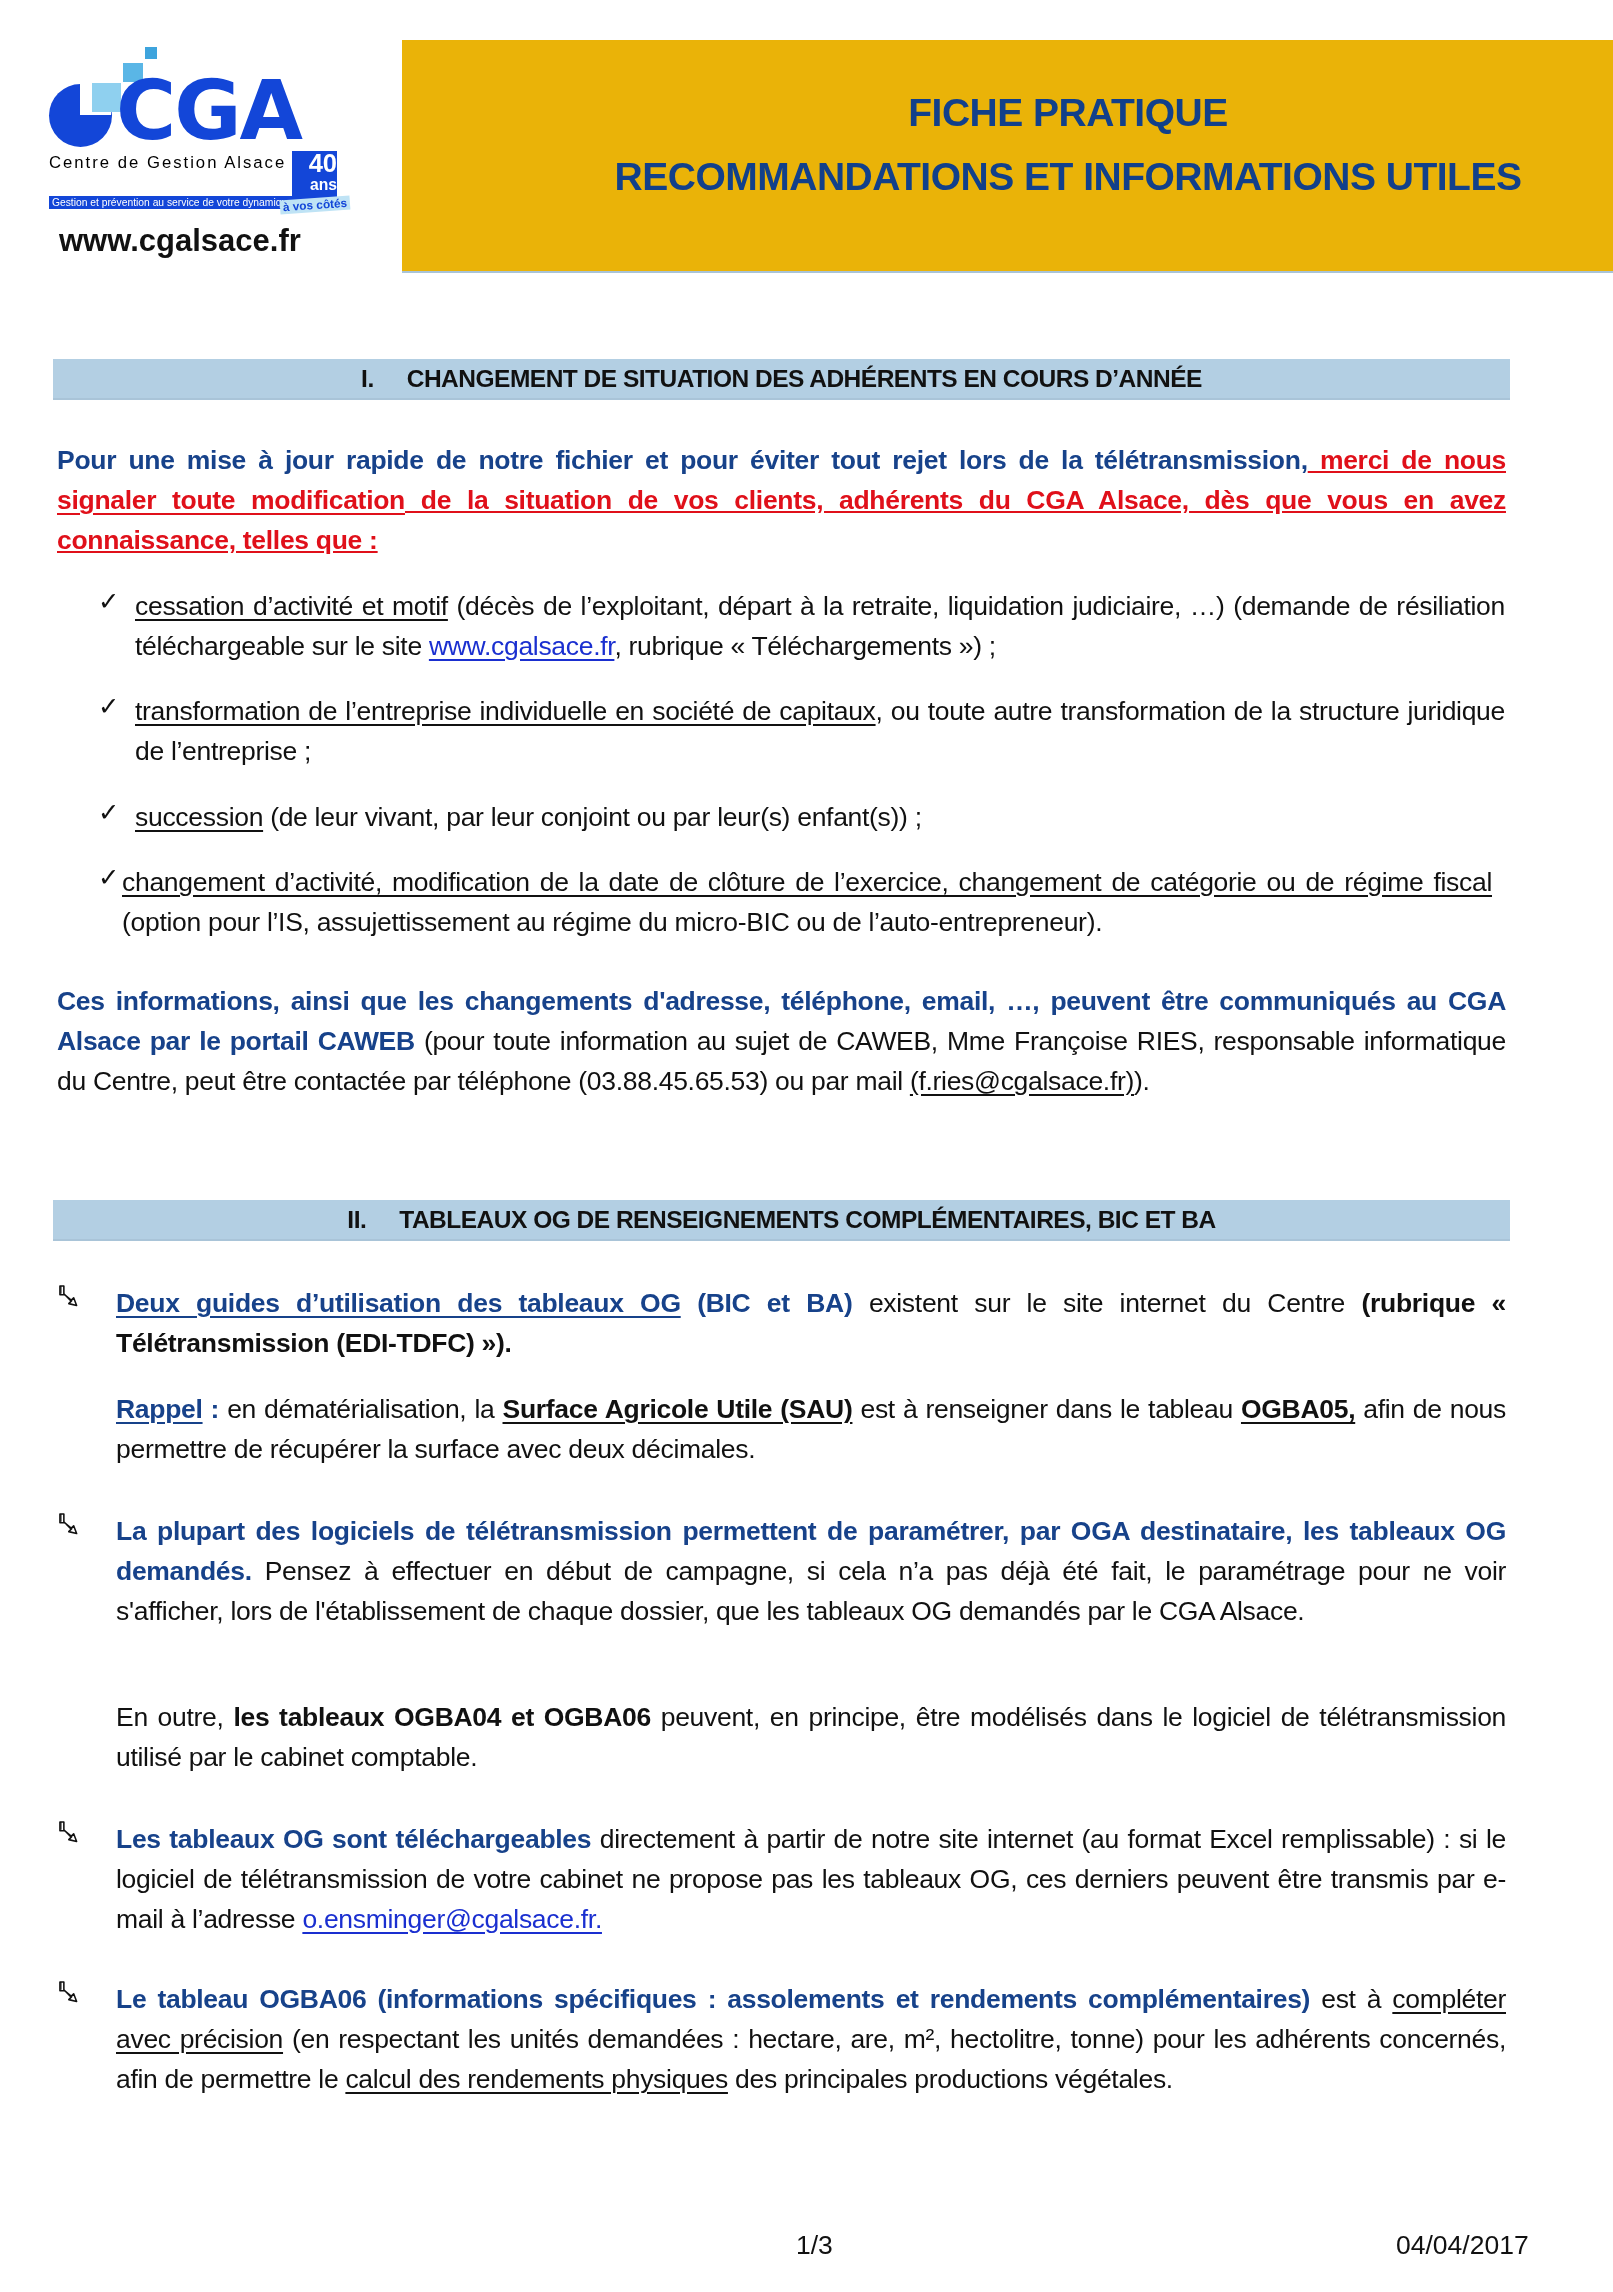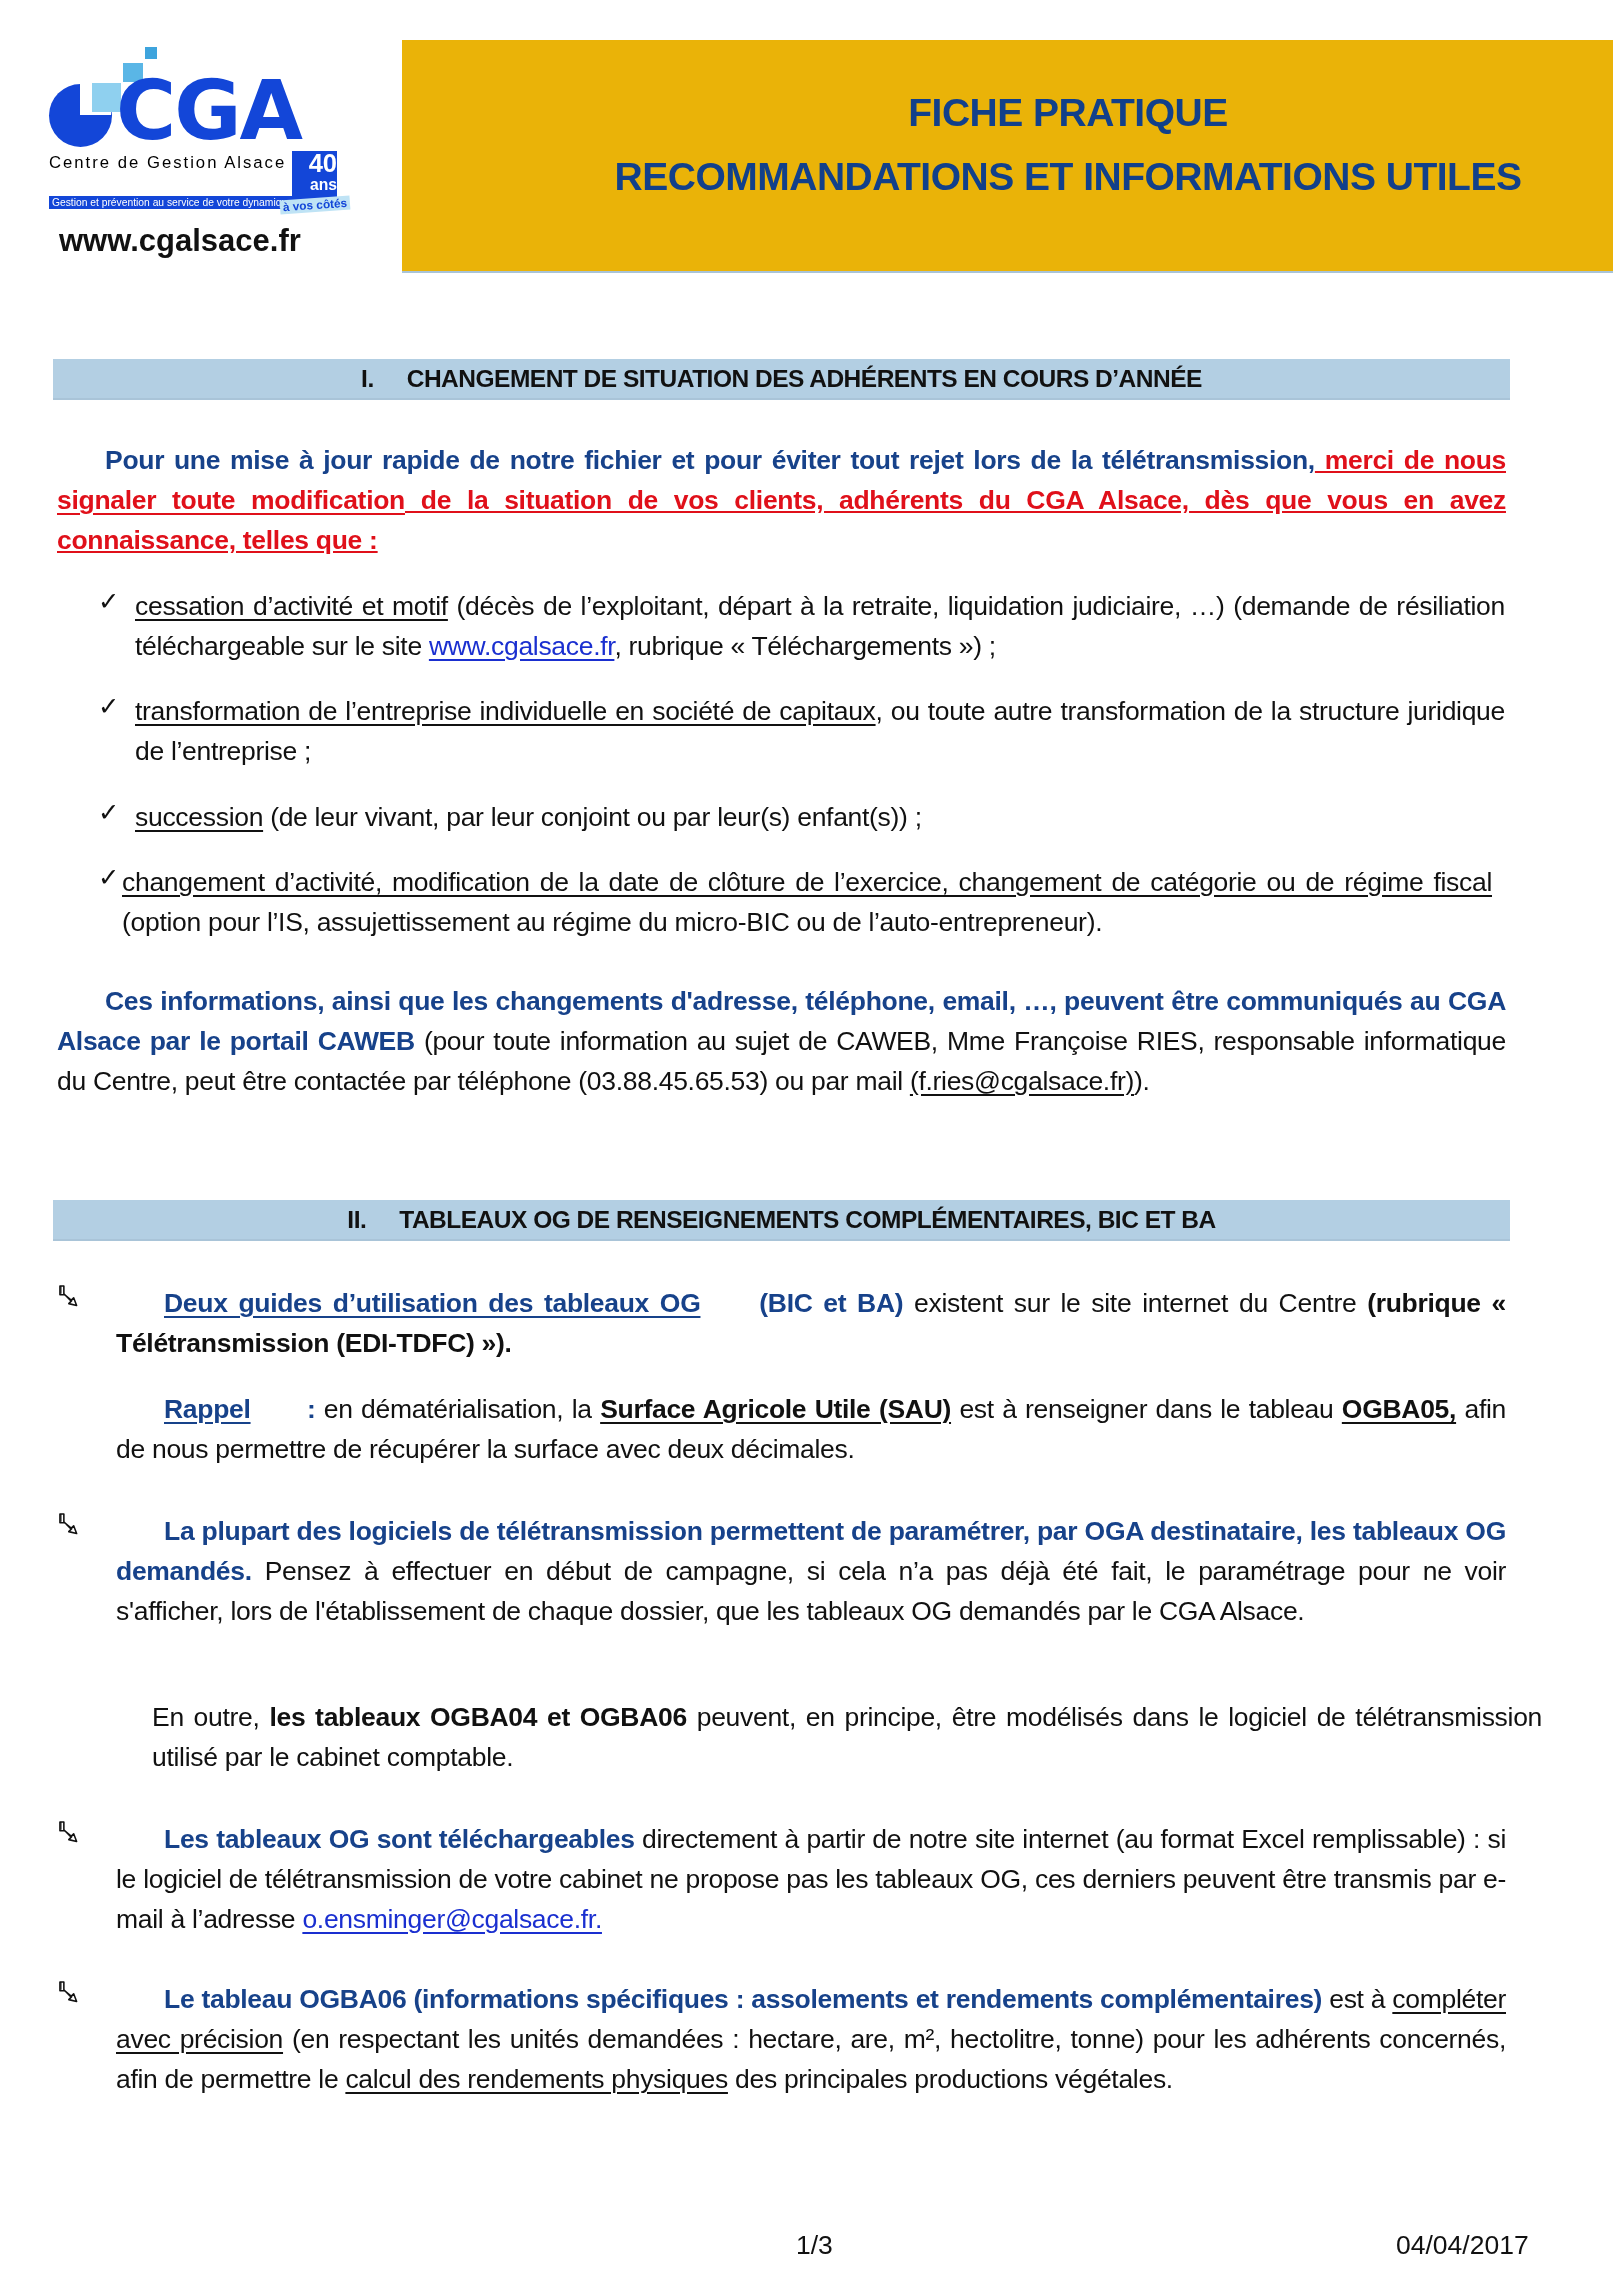--- a/index.html
+++ b/index.html
@@ -28,21 +28,21 @@
   .header-box .t1, .header-box .t2 { position:absolute; left:0; width:100%; text-align:center; color:#12408a; font-weight:bold; font-size:39px; letter-spacing:-0.5px; font-family:"Liberation Sans", sans-serif; }
   .header-box .t1 { top:51px; }
   .header-box .t2 { top:115px; }
 
   
   .section-bar { left:53px; width:1457px; height:39px; background:#b3cfe3; border-bottom:2px solid #a9c4d8; font-weight:bold; font-size:24.5px; color:#111; text-align:center; line-height:39px; letter-spacing:-0.5px; }
   .section-bar .num { display:inline-block; margin-right:33px; }
 
   
   .p { font-size:26.5px; line-height:40px; text-align:justify; letter-spacing:-0.3px; }
-  .blue { color:#17428a; font-weight:bold;margin-left:48px; }
+  .blue { color:#17428a; font-weight:bold; }
   .red { color:#e0101a; font-weight:bold;text-decoration:underline; }
   .b { font-weight:bold; }
   .u { text-decoration:underline; text-underline-offset:3.9px; text-decoration-thickness:2px; }
   .link { color:#1a2fd0; text-decoration:underline; text-underline-offset:3.9px; }
   .check { position:absolute; font-size:25.5px; color:#111; }
   .arrow { position:absolute; width:25.5px; height:25.5px; }
 
   .footer-page { left:796px; top:2230px; font-size:26.5px; }
   .footer-date { left:1396px; top:2230px; font-size:26.5px; }
 </style>
@@ -120,21 +120,21 @@
 </div>
 
 <svg class="arrow" style="left:57px; top:1512px;" viewBox="0 0 26 26">
   <path d="M3 2 L7 2 L7 10 L14 17 L17 14 L20 22 L12 20 L15 17 L8 11 L3 11 Z" fill="none" stroke="#111" stroke-width="1.6" stroke-linejoin="round"></path>
   <path d="M4 2 L4 10" stroke="#111" stroke-width="1.2"></path>
 </svg>
 <div class="abs p" style="left:116px; top:1511px; width:1390px;">
   <span class="blue">La plupart des logiciels de télétransmission permettent de paramétrer, par OGA destinataire, les tableaux OG demandés.</span><span> Pensez à effectuer en début de campagne, si cela n’a pas déjà été fait, le paramétrage pour ne voir s'afficher, lors de l'établissement de chaque dossier, que les tableaux OG demandés par le CGA Alsace.</span>
 </div>
 
-<div class="abs p" style="left:116px; top:1697px; width:1390px;margin-left:36px;">
+<div class="abs p" style="left:116px; top:1697px; width:1390px;">
   <span>En outre, </span><span class="b">les tableaux OGBA04 et OGBA06</span><span> peuvent, en principe, être modélisés dans le logiciel de télétransmission utilisé par le cabinet comptable.</span>
 </div>
 
 <svg class="arrow" style="left:57px; top:1820px;" viewBox="0 0 26 26">
   <path d="M3 2 L7 2 L7 10 L14 17 L17 14 L20 22 L12 20 L15 17 L8 11 L3 11 Z" fill="none" stroke="#111" stroke-width="1.6" stroke-linejoin="round"></path>
   <path d="M4 2 L4 10" stroke="#111" stroke-width="1.2"></path>
 </svg>
 <div class="abs p" style="left:116px; top:1819px; width:1390px;">
   <span class="blue">Les tableaux OG sont téléchargeables</span><span> directement à partir de notre site internet (au format Excel remplissable) : si le logiciel de télétransmission de votre cabinet ne propose pas les tableaux OG, ces derniers peuvent être transmis par e-mail à l’adresse </span><span class="link">o.ensminger@cgalsace.fr.</span>
 </div>

